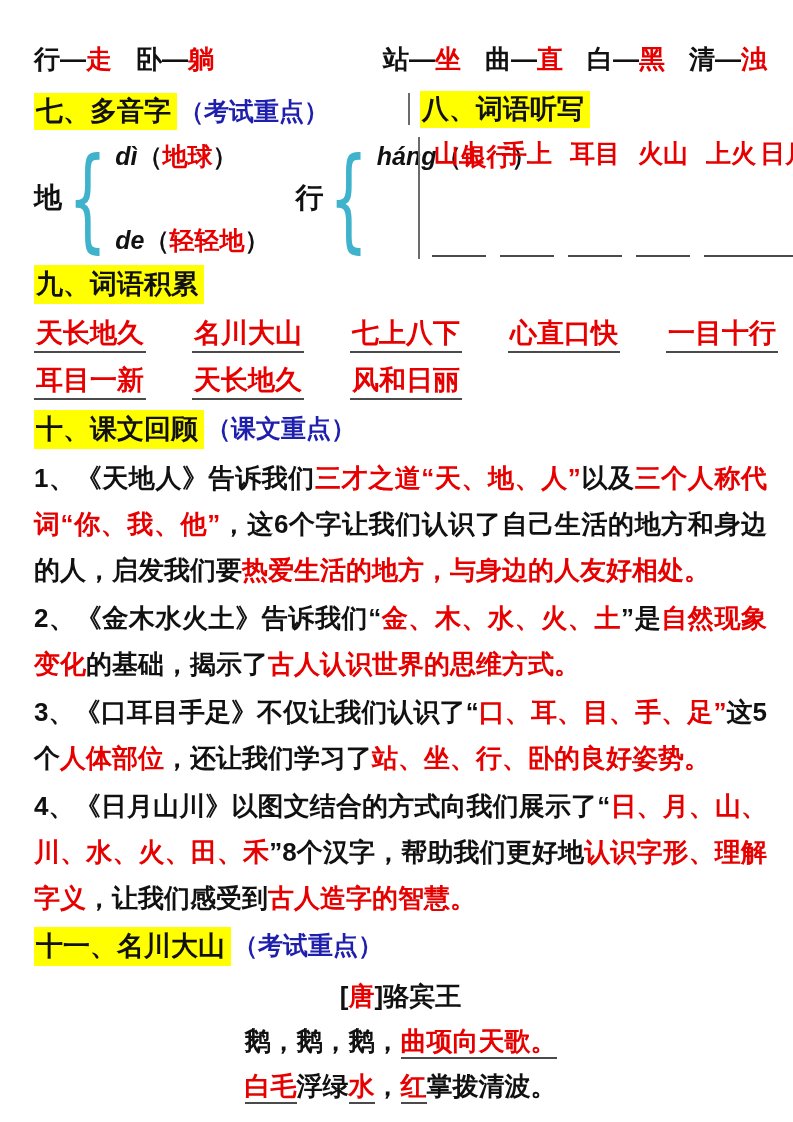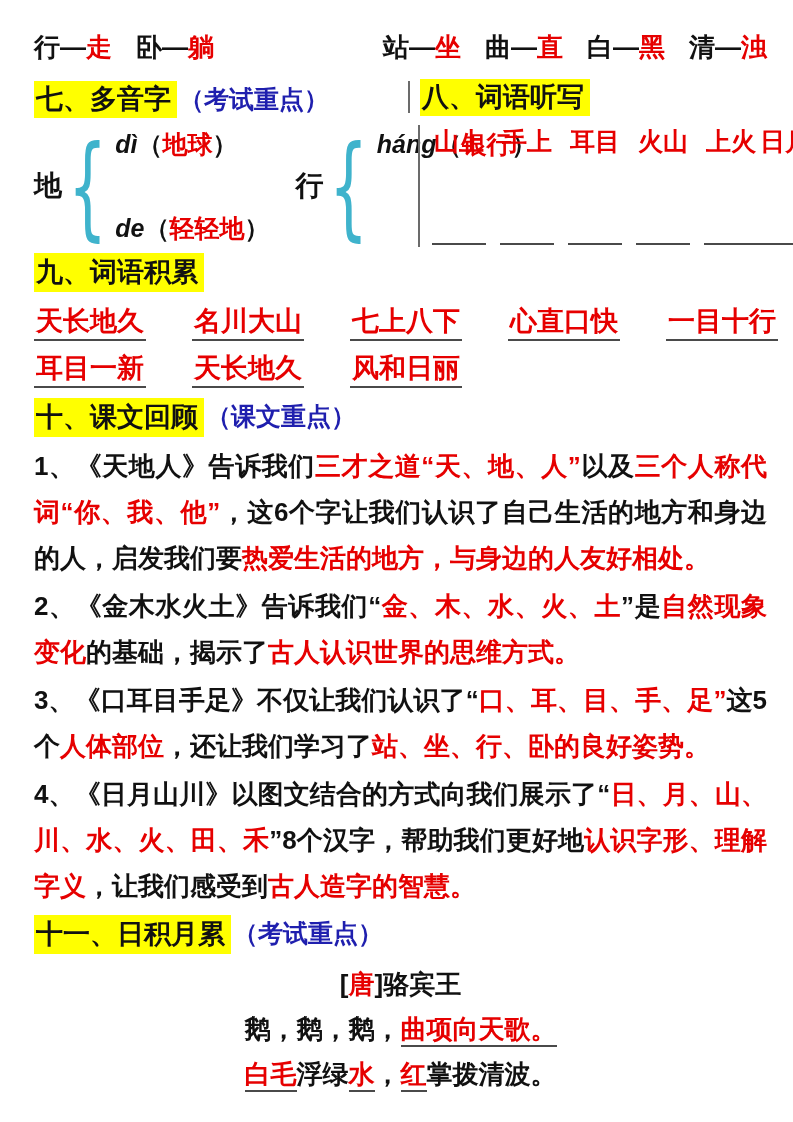--- a/index.html
+++ b/index.html
@@ -5,21 +5,21 @@
   :root{
     --red:#e60000; --blue:#1f1fae; --yellow:#ffff00;
     --brace:#3fb3cc; --divider:#6b6b6b; --uline:#4a4a4a; --ink:#111;
   }
   *{margin:0;padding:0;box-sizing:border-box;}
   html,body{width:793px;height:1122px;overflow:hidden;background:#fff;}
   body{
     font-family:"Liberation Sans","DejaVu Sans",sans-serif;
     font-weight:bold;color:var(--ink);
   }
-  .page{width:793px;height:1122px;padding:30px 26px 12px 34px;display:flex;flex-direction:column;}
+  .page{width:793px;height:1122px;padding:42px 26px 12px 34px;display:flex;flex-direction:column;}
   .k{color:var(--ink);}
   .r{color:var(--red);}
   .u{border-bottom:2px solid var(--uline);padding-bottom:1px;}
   
   .antonym-row{display:flex;justify-content:space-between;font-size:26px;margin-bottom:12px;}
   .antonym-group{display:flex;gap:24px;}
   .antonym-group .pair{white-space:nowrap;}
   
   .header-row{display:flex;align-items:flex-start;margin:4px 0 6px 0;}
   .hl{background:var(--yellow);padding:3px 6px 4px 2px;font-size:27px;line-height:32px;}
@@ -144,21 +144,21 @@
       <span class="blue-note">（课文重点）</span>
   </div>
   <div class="review" id="review">
       <div class="para"><span class="k">1、《天地人》告诉我们</span><span class="r">三才之道“天、地、人”</span><span class="k">以及</span><span class="r">三个人称代词“你、我、他”</span><span class="k">，这6个字让我们认识了自己生活的地方和身边的人，启发我们要</span><span class="r">热爱生活的地方，与身边的人友好相处。</span></div>
       <div class="para"><span class="k">2、《金木水火土》告诉我们“</span><span class="r">金、木、水、火、土</span><span class="k">”是</span><span class="r">自然现象变化</span><span class="k">的基础，揭示了</span><span class="r">古人认识世界的思维方式。</span></div>
       <div class="para"><span class="k">3、《口耳目手足》不仅让我们认识了“</span><span class="r">口、耳、目、手、足”</span><span class="k">这5个</span><span class="r">人体部位</span><span class="k">，还让我们学习了</span><span class="r">站、坐、行、卧的良好姿势。</span></div>
       <div class="para"><span class="k">4、《日月山川》以图文结合的方式向我们展示了“</span><span class="r">日、月、山、川、水、火、田、禾</span><span class="k">”8个汉字，帮助我们更好地</span><span class="r">认识字形、理解字义</span><span class="k">，让我们感受到</span><span class="r">古人造字的智慧。</span></div>
     </div>
 
   <div class="header-row">
-    <span class="hl">十一、日积月累</span>
+    <span class="hl">十一、名川大山</span>
       <span class="blue-note">（考试重点）</span>
   </div>
   <div class="poem">
     <div id="poem-lines">
         <div class="pline"><span class="k">[</span><span class="r">唐</span><span class="k">]骆宾王</span></div>
         <div class="pline"><span class="k">鹅，鹅，鹅，</span><span class="r u">曲项向天歌。</span></div>
         <div class="pline"><span class="r u">白毛</span><span class="k">浮绿</span><span class="r u">水</span><span class="k">，</span><span class="r u">红</span><span class="k">掌拨清波</span><span class="k">。</span></div>
       </div>
   </div>
 

